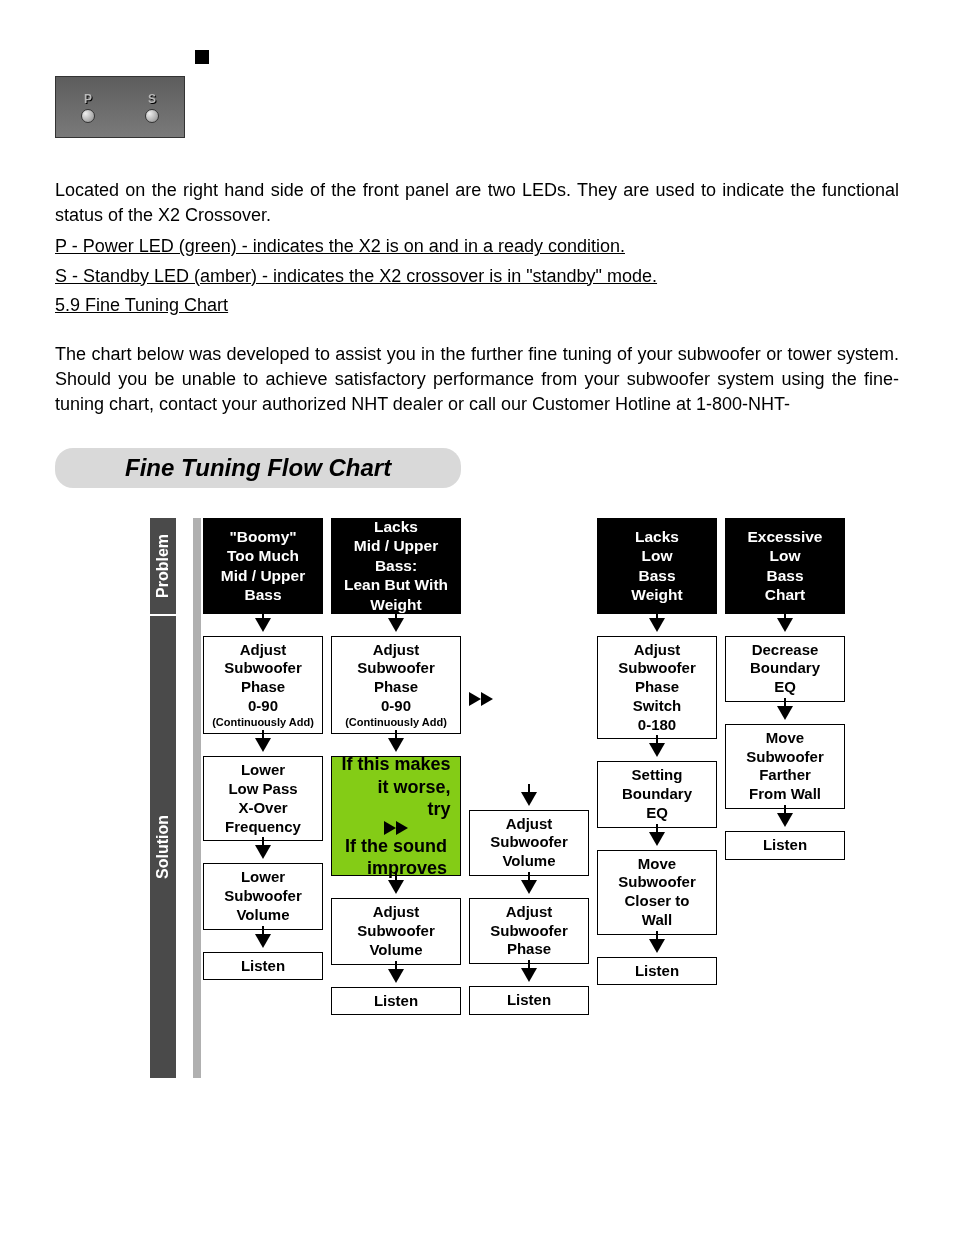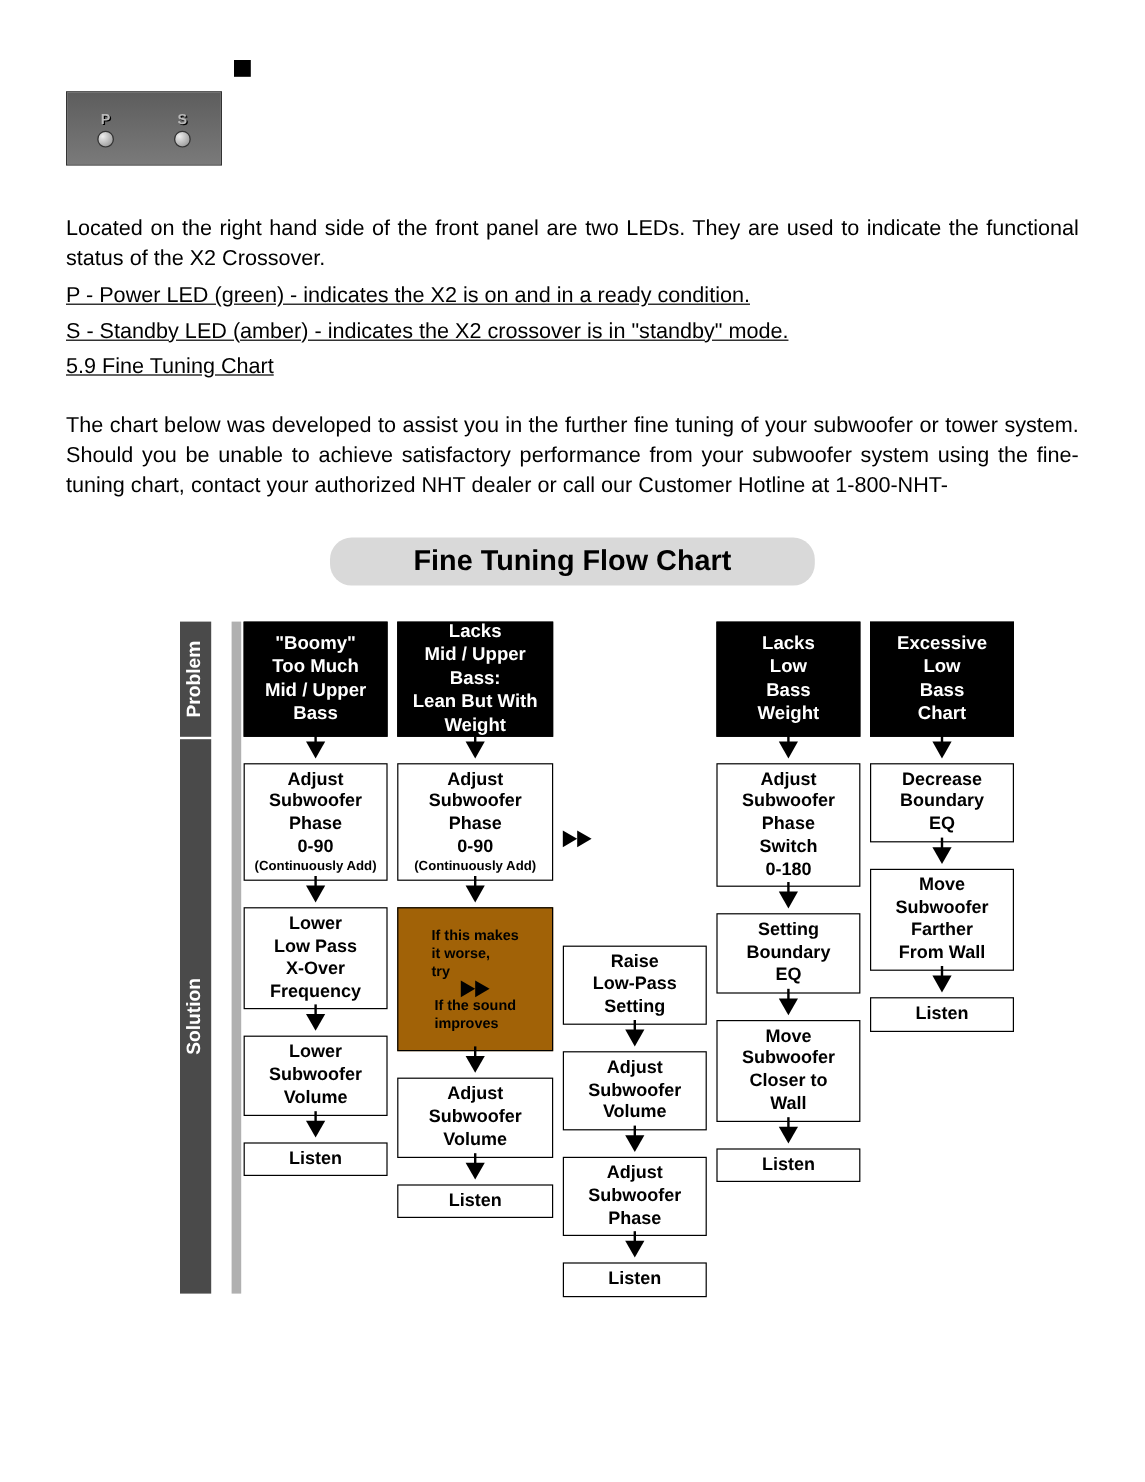--- a/index.html
+++ b/index.html
@@ -27,21 +27,21 @@
     display: flex; align-items: center; justify-content: space-around;
     margin-bottom: 40px;
   }
   .led-block { text-align: center; }
   .led-label { font-size: 12px; color: #b9b9b9; font-weight: bold; margin-bottom: 3px; text-shadow: 1px 1px 0 #000; }
   .led { width: 14px; height: 14px; border-radius: 50%; background: radial-gradient(circle at 30% 30%, #eee, #888); border: 1px solid #333; margin: 0 auto; }
   .body-text { text-align: justify; line-height: 1.4; margin: 0 0 6px 0; }
   .line-text { margin: 0 0 4px 0; line-height: 1.4; text-decoration: underline; }
   .spacer { height: 20px; }
 
-  .chart-title-wrap { text-align: center; margin-top: 30px; margin-bottom: 30px; }
+  .chart-title-wrap { text-align: left; margin-top: 30px; margin-bottom: 30px; font-style: italic; }
   .chart-title-bg {
     display: inline-block;
     background: #d9d9d9;
     border-radius: 18px;
     padding: 6px 70px;
   }
   .chart-title { font-size: 24px; font-weight: bold; }
 
   .chart-area { position: relative; }
   .side-labels {
@@ -96,26 +96,26 @@
   .arrow-right {
     display: inline-flex; align-items: center;
   }
   .arrow-right-head {
     width: 0; height: 0; border-top: 7px solid transparent; border-bottom: 7px solid transparent; border-left: 12px solid #000;
   }
 
   .col2-branch {
     width: 100%;
     border: 1.5px solid #000;
-    text-align: left;
+    text-align: right;
     font-weight: bold;
-    font-size: 12px;
+    font-size: 18px;
     line-height: 1.25;
     padding: 4px 2px;
-    background: #a16207;
+    background: #84cc16;
     display: flex; flex-direction: column; align-items: center; justify-content: center;
     height: 120px;
     position: relative;
   }
   .try-line { display: flex; align-items: center; justify-content: center; gap: 2px; width: 100%; }
 
 </style>
 </head>
 <body>
 
@@ -218,23 +218,20 @@
 
     <div class="col">
       <div style="height:96px;"></div>
       <div style="height:148px; display:flex; align-items:flex-end; width:100%;">
          <span class="arrow-right" style="margin-bottom:56px;">
             <span class="arrow-right-head"></span>
             <span class="arrow-right-head"></span>
           </span>
       </div>
       <div style="height:26px;"></div>
-      <div class="box"><span style="white-space:pre-line;">Raise
-Low-Pass
-Setting</span></div>
       <span class="arrow-down"></span>
       <div class="box"><span style="white-space:pre-line;">Adjust
 Subwoofer
 Volume</span></div>
       <span class="arrow-down"></span>
       <div class="box"><span style="white-space:pre-line;">Adjust
 Subwoofer
 Phase</span></div>
       <span class="arrow-down"></span>
       <div class="box"><span>Listen</span></div>

